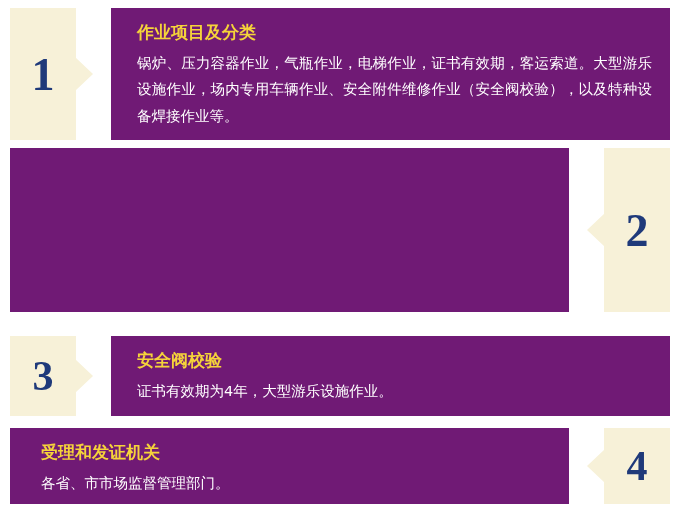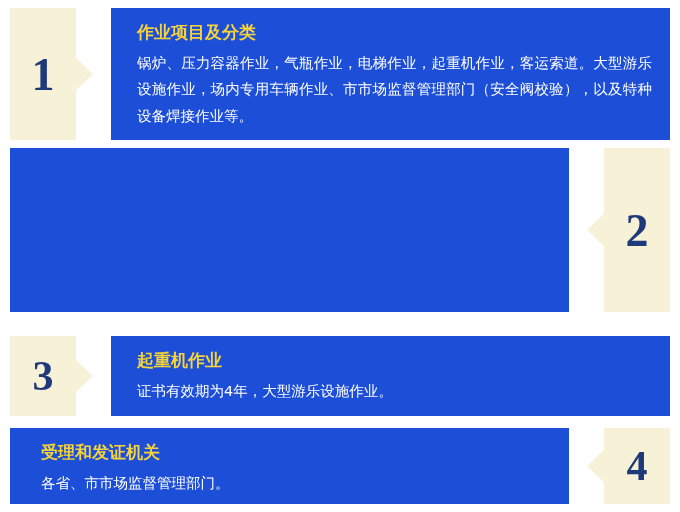--- a/index.html
+++ b/index.html
@@ -64,21 +64,21 @@
     border-bottom: 17px solid transparent;
     border-right: 18px solid #f7f1d8;
     margin-right: -1px;
     position: relative;
     z-index: 3;
   }
 
   
   .blue-block {
     flex: 1 1 auto;
-    background: #1d4ed8;
+    background: #701a75;
     color: #ffffff;
     padding: 12px 18px 14px 31px;
     box-sizing: border-box;
   }
   .blue-block.pad-left-wide { padding-left: 26px; }
 
   .heading {
     color: #f5d33a;
     font-size: 17px;
     font-weight: bold;
@@ -106,36 +106,36 @@
 </head>
 <body>
 
 <div class="board">
 
   <div class="row" id="row-1">
     <div class="num-block">1</div>
     <div class="arrow-right"></div>
     <div class="blue-block pad-left-wide">
       <div class="heading">作业项目及分类</div>
-      <div class="body-text">锅炉、压力容器作业，气瓶作业，电梯作业，起重机作业，客运索道。大型游乐设施作业，场内专用车辆作业、市市场监督管理部门（安全阀校验），以及特种设备焊接作业等。</div>
+      <div class="body-text">锅炉、压力容器作业，气瓶作业，电梯作业，证书有效期，客运索道。大型游乐设施作业，场内专用车辆作业、安全附件维修作业（安全阀校验），以及特种设备焊接作业等。</div>
     </div>
   </div>
 
   <div class="row" id="row-2">
     <div class="blue-block">
     </div>
     <div class="arrow-left"></div>
     <div class="num-block">2</div>
   </div>
 
   <div class="row" id="row-3">
     <div class="num-block">3</div>
     <div class="arrow-right"></div>
     <div class="blue-block pad-left-wide">
-      <div class="heading">起重机作业</div>
+      <div class="heading">安全阀校验</div>
       <div class="body-text">证书有效期为4年，大型游乐设施作业。</div>
     </div>
   </div>
 
   <div class="row" id="row-4">
     <div class="blue-block">
       <div class="heading">受理和发证机关</div>
       <div class="body-text">各省、市市场监督管理部门。</div>
     </div>
     <div class="arrow-left"></div>

